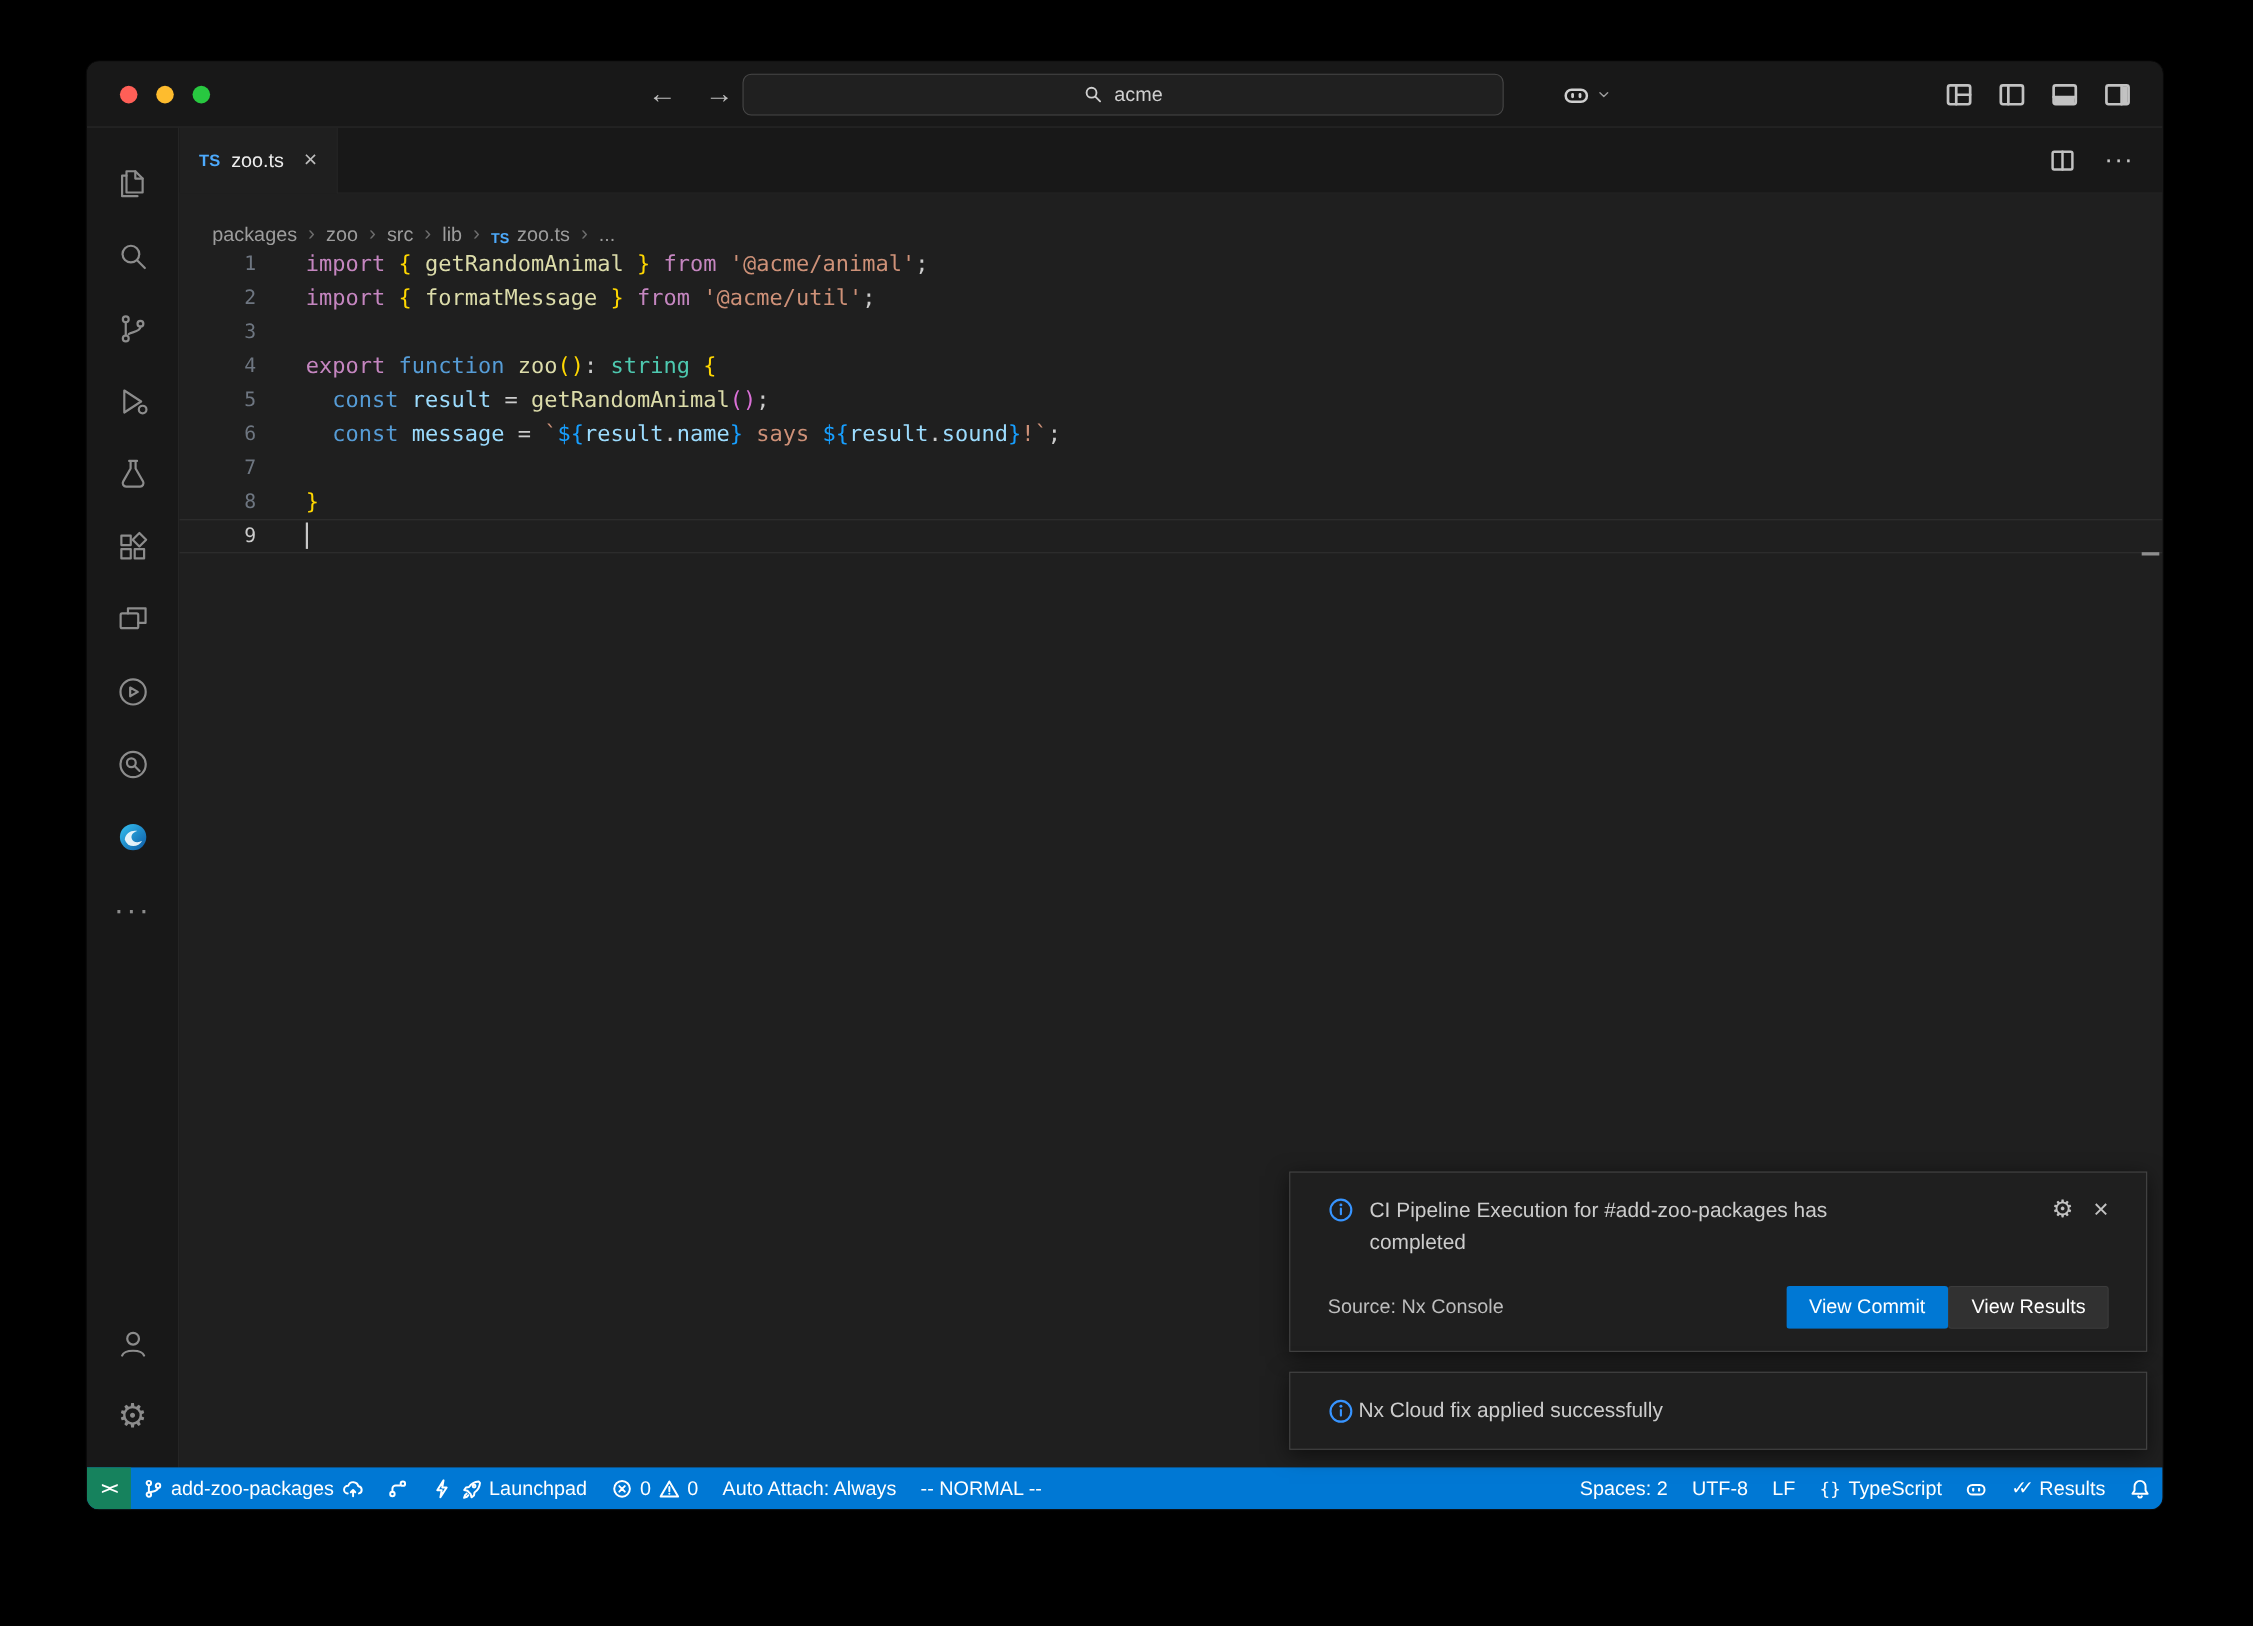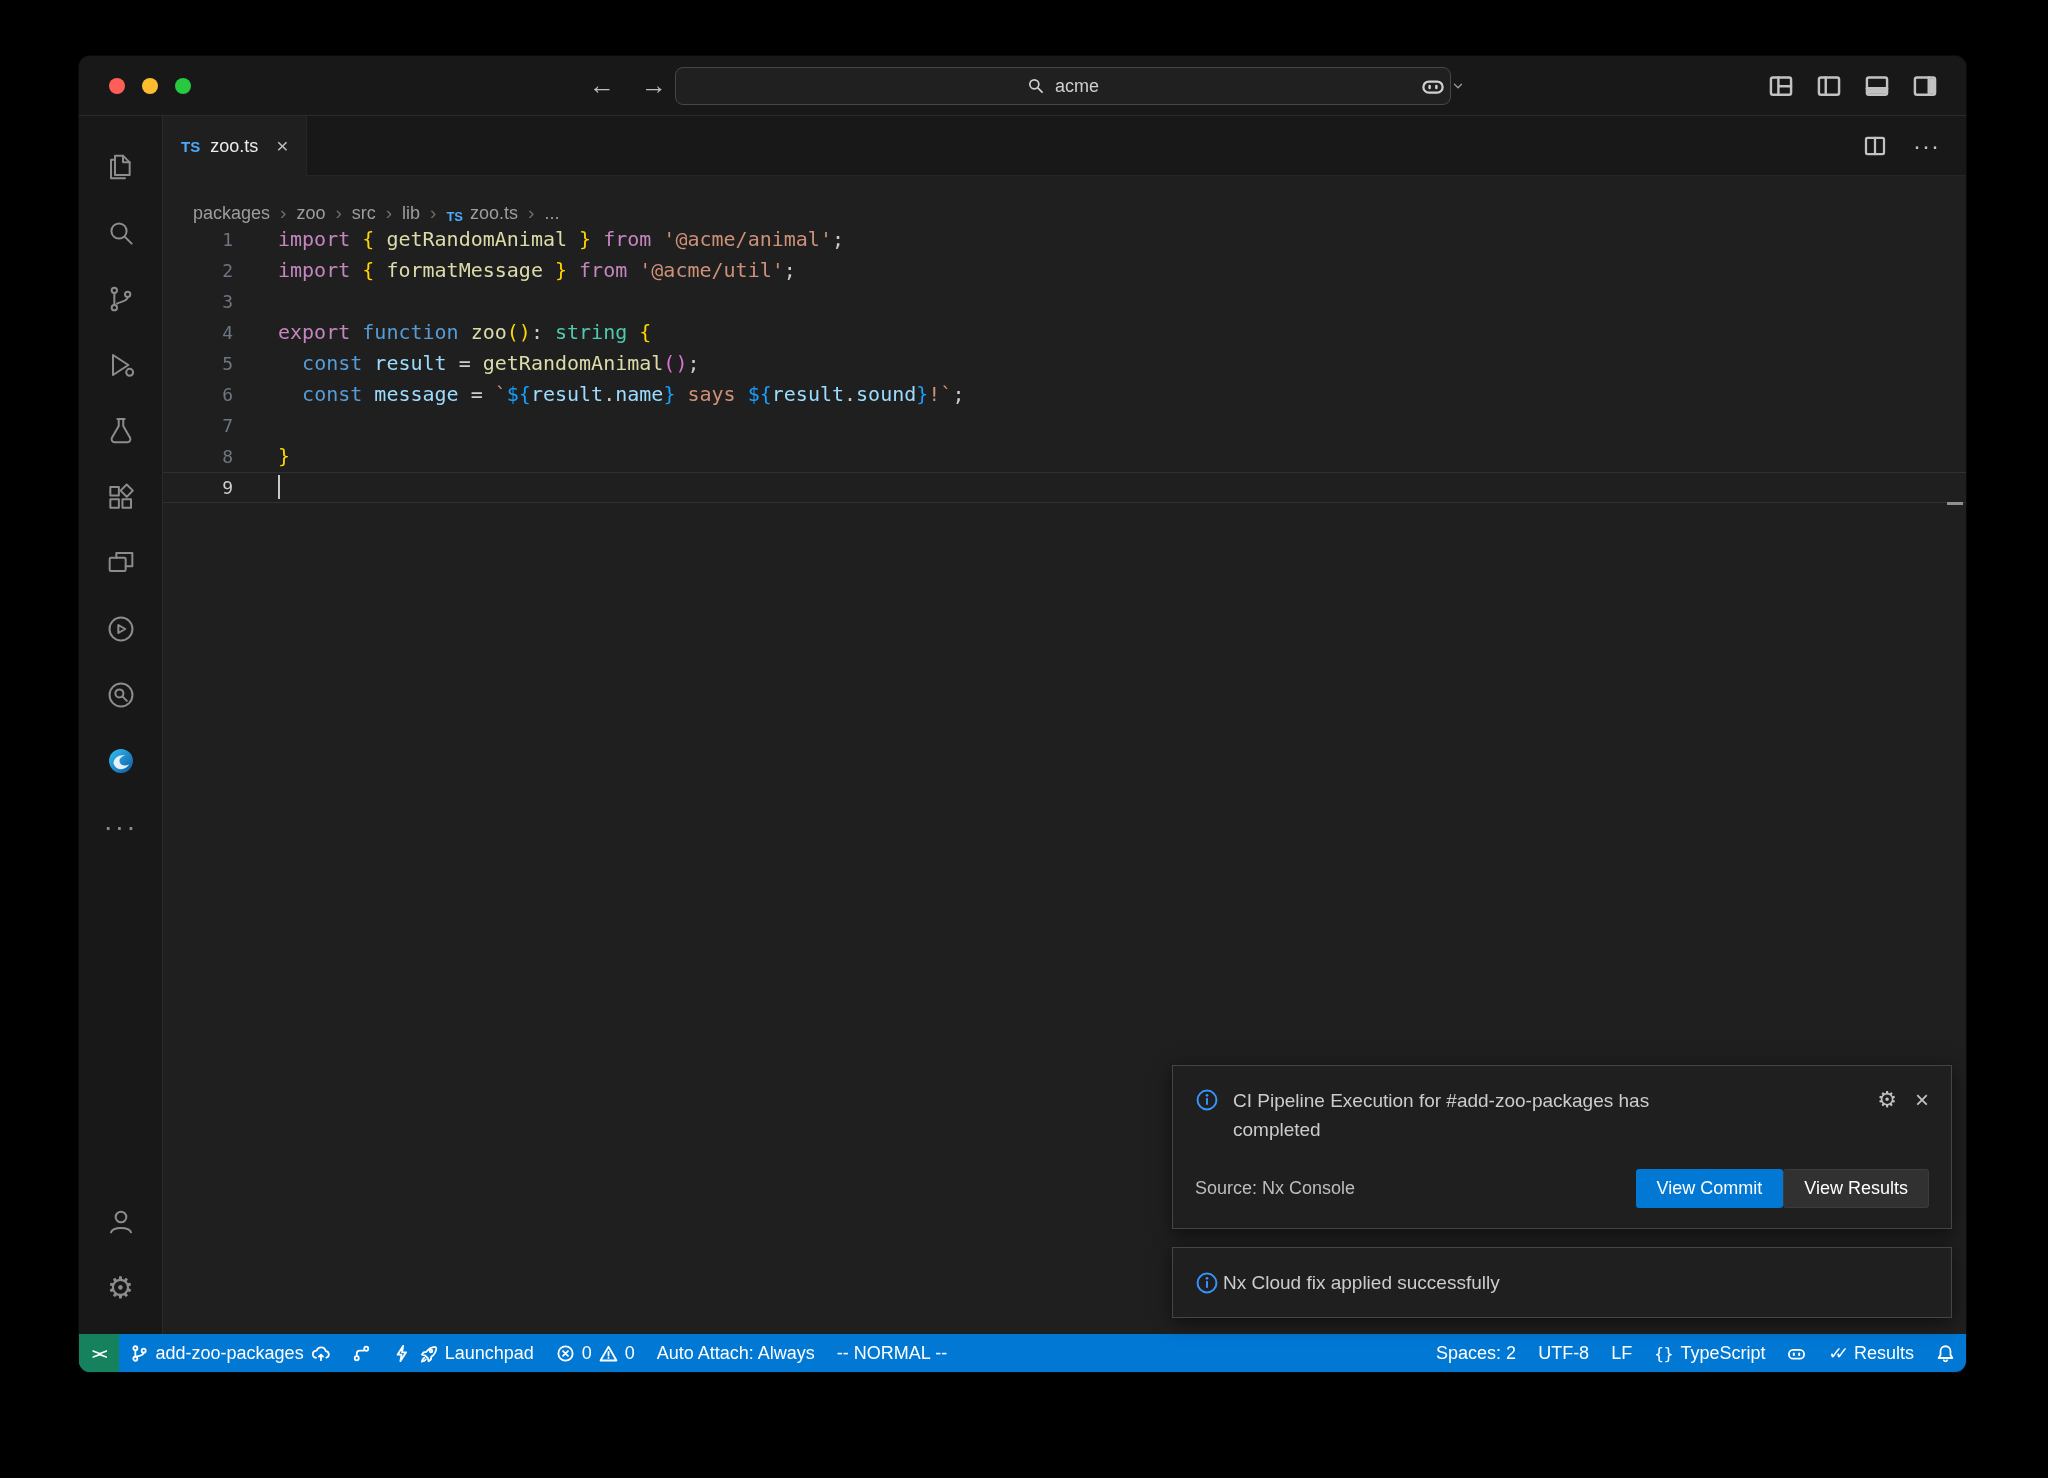--- a/index.html
+++ b/index.html
@@ -11,21 +11,21 @@
     box-shadow:0 25px 70px rgba(0,0,0,.65); border:1px solid #0a0a0a; }
 
   
   .titlebar { height:60px; flex:0 0 auto; background:#181818; border-bottom:1px solid #2a2a2a; position:relative; }
   .traffic { position:absolute; left:30px; top:0; height:100%; display:flex; align-items:center; gap:17px; }
   .tl { width:16px; height:16px; border-radius:50%; }
   .tl.red{ background:var(--traffic_red,#ff5f57);} .tl.yellow{ background:var(--traffic_yellow,#febc2e);} .tl.green{ background:var(--traffic_green,#28c840);}
   .nav-arrows { position:absolute; left:510px; top:0; height:100%; display:flex; align-items:center; gap:26px;
     color:#bdbdbd; font-size:26px; }
   .nav-arrows span { cursor:default; }
-  .command-center { position:absolute; left:596px; top:11px; width:776px; height:38px;
+  .command-center { position:absolute; left:596px; top:11px; width:692px; height:38px;
     background:#202020; border:1px solid #474747; border-radius:8px; display:flex; align-items:center;
     justify-content:center; gap:10px; color:#cfcfcf; font-size:18px; }
   .command-center svg { width:18px; height:18px; stroke:#cfcfcf; }
   .copilot-btn { position:absolute; left:1342px; top:0; height:100%; display:flex; align-items:center; gap:6px; color:#cfcfcf; }
   .copilot-btn svg.cop { width:24px; height:24px; stroke:#cfcfcf; }
   .copilot-btn svg.chv { width:14px; height:14px; stroke:#9a9a9a; }
   .layout-controls { position:absolute; right:28px; top:0; height:100%; display:flex; align-items:center; gap:22px; color:#c2c2c2; }
   .layout-controls svg { width:26px; height:26px; stroke:#c2c2c2; }
 
   svg { fill:none; stroke-width:1.5; stroke-linecap:round; stroke-linejoin:round; }
@@ -86,21 +86,21 @@
   .sb-remote { background:var(--remote_bg,#16825d); padding:0 13px; }
   .remote-glyph { font-weight:bold; font-size:15px; letter-spacing:-2px; }
   .sb-spacer { flex:1; }
   .braces { font-family:"DejaVu Sans Mono",monospace; font-size:16px; }
   .checks { letter-spacing:-8px; margin-right:6px; font-size:17px; }
 
   
   .notifications { position:absolute; right:14px; bottom:54px; width:780px; display:flex;
     flex-direction:column; gap:18px; z-index:5; }
   .toast { background:#1f1f1f; border:1px solid #454545; box-shadow:0 4px 18px rgba(0,0,0,.55);
-    padding:20px 22px; color:#cccccc; font-size:19px; }
+    padding:20px 34px; color:#cccccc; font-size:19px; }
   .toast-head { display:flex; align-items:flex-start; gap:14px; }
   .info-icon { flex:0 0 auto; width:24px; height:24px; color:var(--info,#3794ff); margin-top:2px; }
   .info-icon svg { width:24px; height:24px; stroke:currentColor; }
   .toast-msg { max-width:480px; line-height:1.55; }
   .toast-actions { margin-left:auto; display:flex; align-items:center; gap:18px; color:#c2c2c2; }
   .toast-gear { font-size:22px; font-family:"DejaVu Sans",sans-serif; }
   .toast-close { font-size:24px; }
   .toast-foot { margin-top:24px; display:flex; align-items:center; }
   .toast-source { color:#bdbdbd; font-size:18px; }
   .toast-buttons { margin-left:auto; display:flex; }

